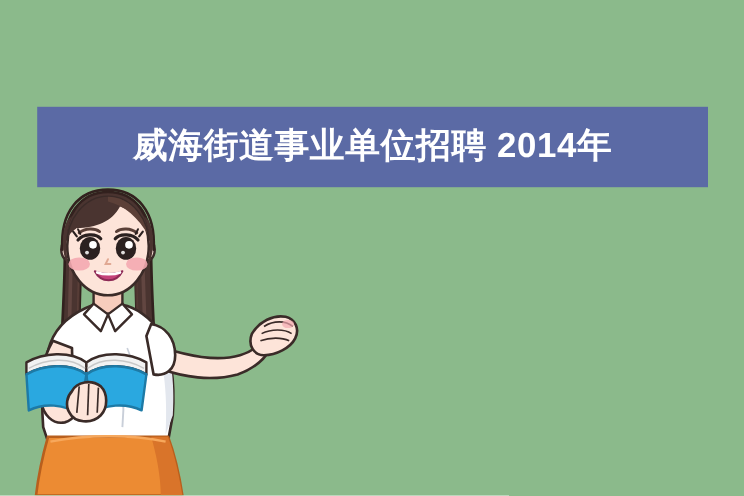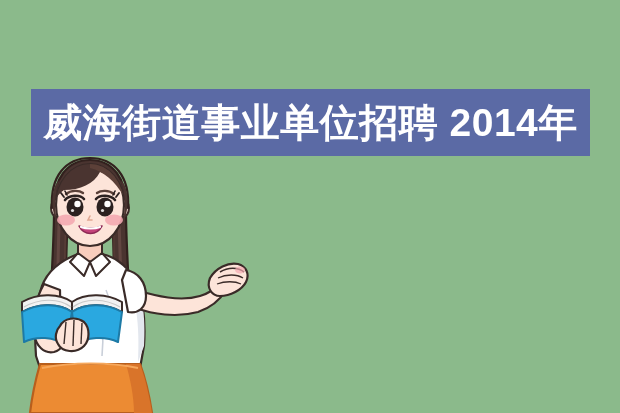--- a/index.html
+++ b/index.html
@@ -30,21 +30,21 @@
     height: 67px;
     background: #5b6aa5;
     display: flex;
     align-items: center;
     justify-content: center;
     box-sizing: border-box;
   }
   #title-text {
     color: #ffffff;
     font-family: "Liberation Sans", "DejaVu Sans", sans-serif;
-    font-size: 39px;
+    font-size: 29px;
     font-weight: bold;
     letter-spacing: 0.5px;
     white-space: nowrap;
     line-height: 1;
   }
 
   
   #illustration {
     position: absolute;
     left: 14px;

